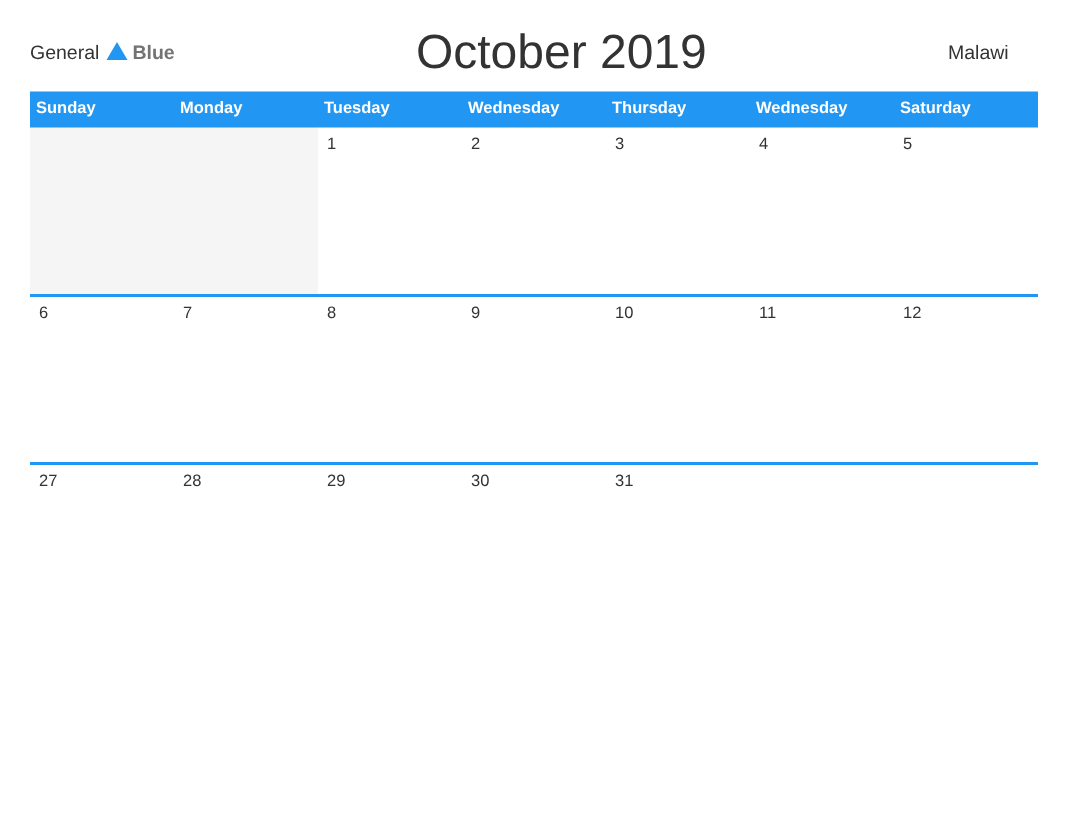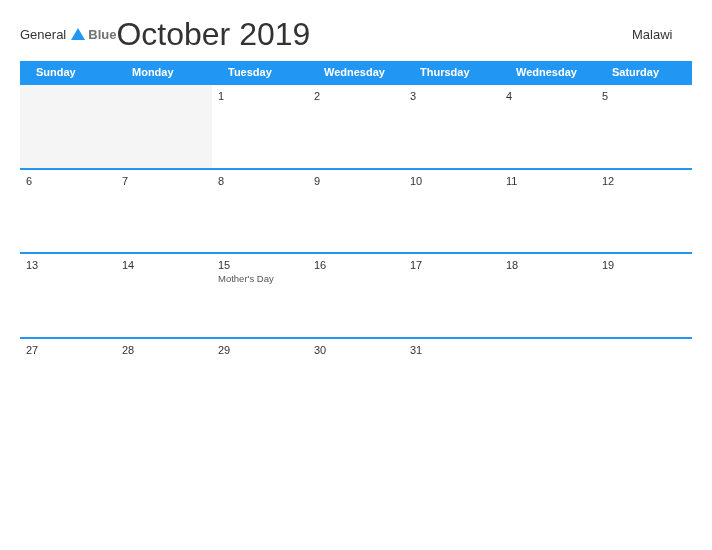--- a/index.html
+++ b/index.html
@@ -45,42 +45,42 @@
       border-left: 7px solid transparent;
       border-right: 7px solid transparent;
       border-bottom: 12px solid #2196F3;
       margin-left: 2px;
       margin-bottom: 2px;
     }
     .calendar-title {
       font-size: 32px;
       color: #333;
       font-weight: 400;
-      text-align: left;
+      text-align: center;
       flex: 1;
     }
     .country-label {
       font-size: 13px;
       color: #333;
       min-width: 60px;
       text-align: left;
     }
     .calendar-table {
       width: 100%;
       border-collapse: collapse;
       flex: 1;
     }
     .calendar-table thead tr {
       background: #2196F3;
     }
     .calendar-table thead th {
       color: #fff;
       font-size: 11px;
       font-weight: 600;
-      padding: 5px 16px;
+      padding: 5px 4px;
       text-align: left;
       border: none;
     }
     .calendar-table tbody tr {
       border-top: 2px solid #2196F3;
     }
     .calendar-table tbody td {
       vertical-align: top;
       padding: 5px 6px 2px 6px;
       font-size: 11px;
@@ -169,44 +169,20 @@
           </td>
           <td>
             <span class="day-number">11</span>
           </td>
           <td>
             <span class="day-number">12</span>
           </td>
         </tr>
         <tr>
           <td>
-            <span class="day-number">13</span>
-          </td>
-          <td>
-            <span class="day-number">14</span>
-          </td>
-          <td>
-            <span class="day-number">15</span>
-            <span class="holiday">Mother's Day</span>
-          </td>
-          <td>
-            <span class="day-number">16</span>
-          </td>
-          <td>
-            <span class="day-number">17</span>
-          </td>
-          <td>
-            <span class="day-number">18</span>
-          </td>
-          <td>
-            <span class="day-number">19</span>
-          </td>
-        </tr>
-        <tr>
-          <td>
             <span class="day-number">27</span>
           </td>
           <td>
             <span class="day-number">28</span>
           </td>
           <td>
             <span class="day-number">29</span>
           </td>
           <td>
             <span class="day-number">30</span>

